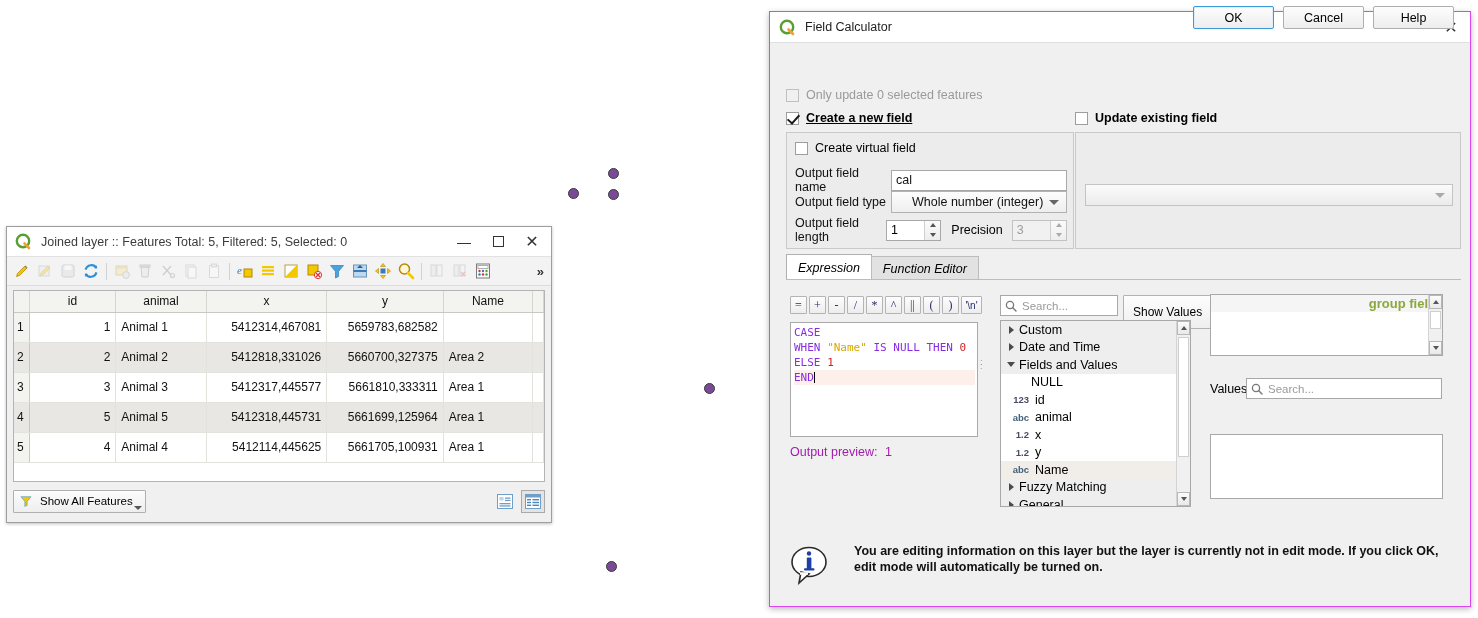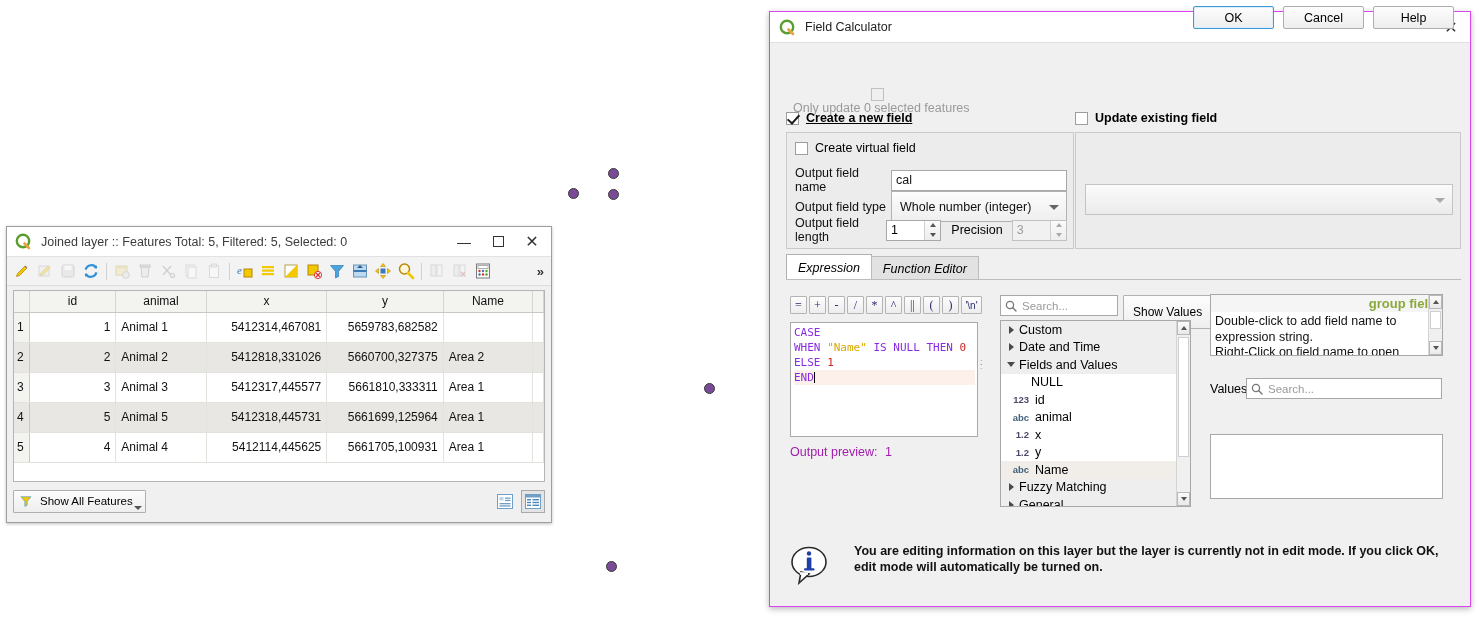--- a/index.html
+++ b/index.html
@@ -233,26 +233,26 @@
     border: 1px solid #a8a8a8;
     background: #fff;
     font-size: 12.5px;
     padding: 0 4px;
     line-height: 19px;
     color: #111;
     outline: none;
     font-family: "Liberation Sans", sans-serif;
   }
   .combo {
-    height: 31px;
+    height: 22px;
     border: 1px solid #b2b2b2;
     background: linear-gradient(#fdfdfd,#eeeeee);
     font-size: 12.5px;
     display: flex; align-items: center;
-    padding: 0 8px;
+    padding: 0 20px;
     position: relative;
     color: #111;
   }
   .combo .arrow {
     position: absolute; right: 7px; top: 50%;
     margin-top: -2px;
     width: 0; height: 0;
     border-left: 5px solid transparent;
     border-right: 5px solid transparent;
     border-top: 5px solid #666;
@@ -803,21 +803,21 @@
           <circle cx="8" cy="8" r="6.2" fill="none" stroke="#5a9e2f" stroke-width="2.4"></circle>
           <path d="M9.5 10.5 L14 15" stroke="#e8a33d" stroke-width="2.6" stroke-linecap="round"></path>
         </svg>
       </span>
       <span id="fc-title-text">Field Calculator</span>
       <span class="win-btn close-x">✕</span>
     </div>
 
     <div id="fc-body">
 
-      <div class="chk-row" style="position:absolute;left:16px;top:45px;flex-direction:column;">
+      <div class="chk-row" style="position:absolute;left:16px;top:45px;">
         <span class="chkbox disabled"></span>
         <span class="chk-label dim">Only update 0 selected features</span>
       </div>
 
       <div class="chk-row" style="position:absolute;left:16px;top:68px;text-decoration:underline;">
         <span class="chkbox checked"></span>
         <span class="chk-label bold">Create a new field</span>
       </div>
 
       <div class="chk-row" style="position:absolute;left:305px;top:68px;">
@@ -980,22 +980,20 @@
               </span>
             <span class="thumb"></span>
             <span class="tb bot">
                 <span class="tri-dn"></span>
               </span>
           </div>
         </div>
 
         <div id="help-box">
           <div id="help-title">group field</div>
-          <div id="help-text" style="white-space:pre-line;">Double-click to add field name to expression string.
-Right-Click on field name to open</div>
           <div id="help-scroll">
             <span class="tb top">
                 <span class="tri-up"></span>
               </span>
             <span class="thumb"></span>
             <span class="tb bot">
                 <span class="tri-dn"></span>
               </span>
           </div>
         </div>

